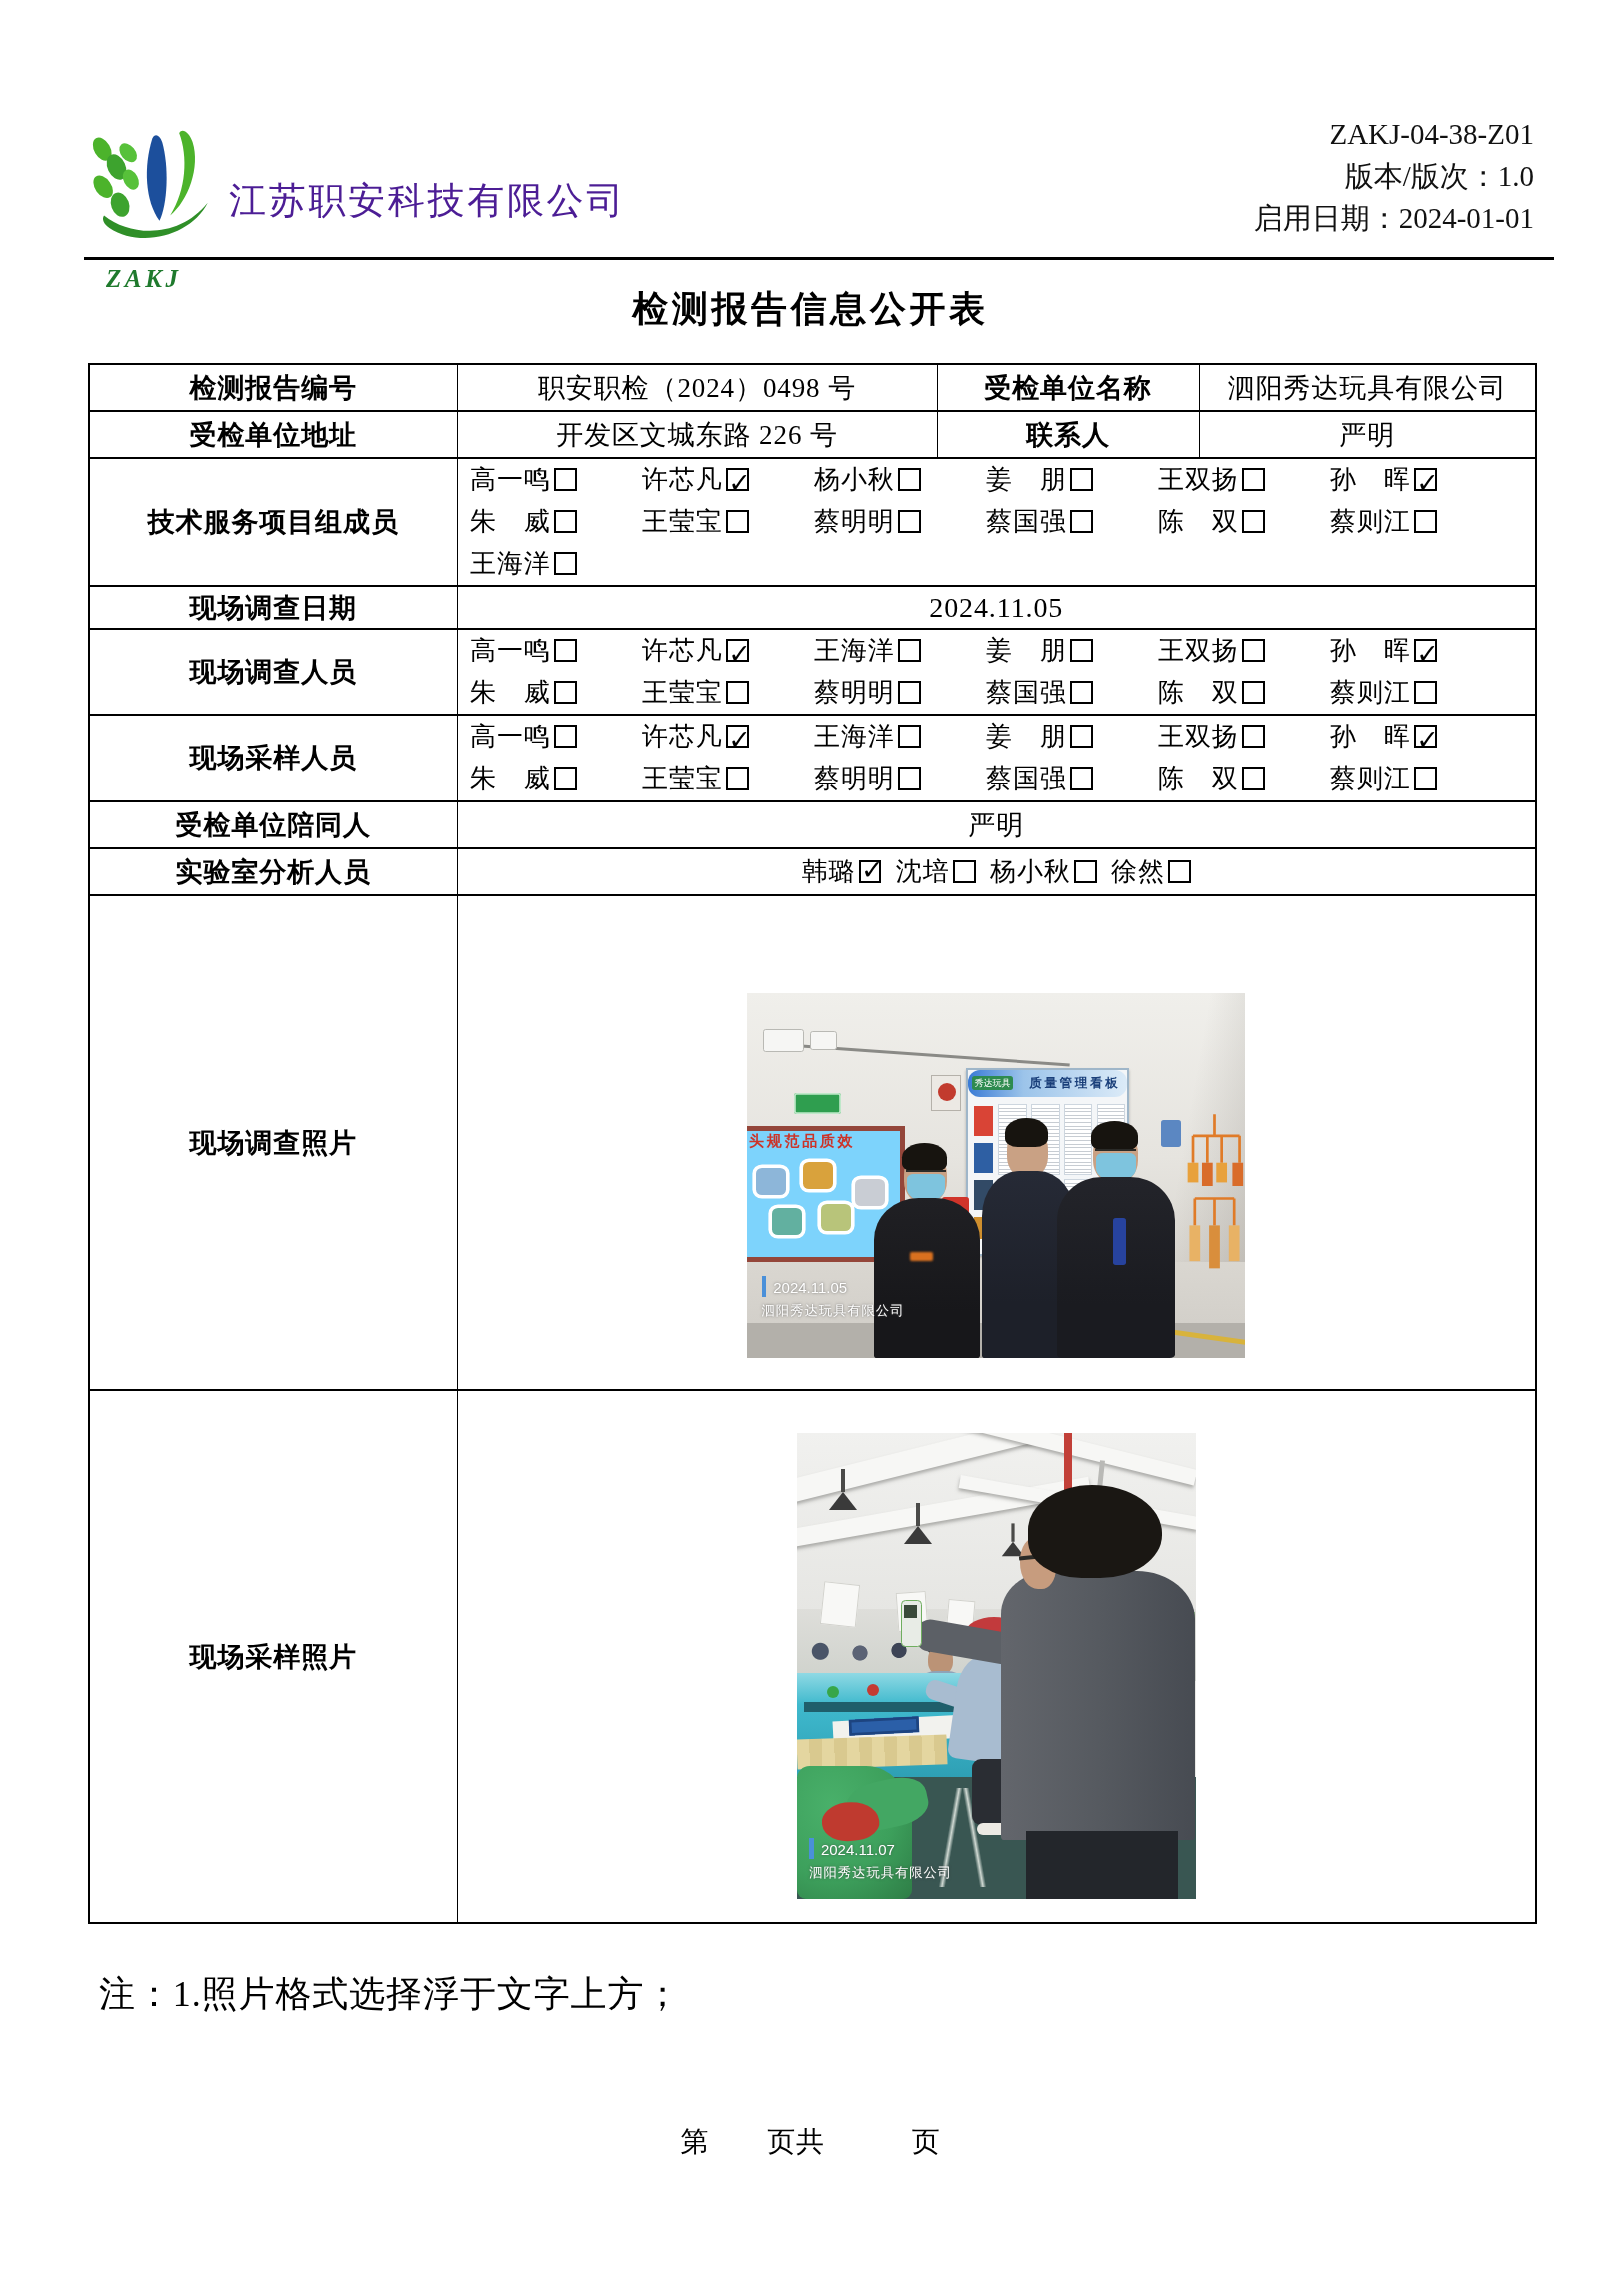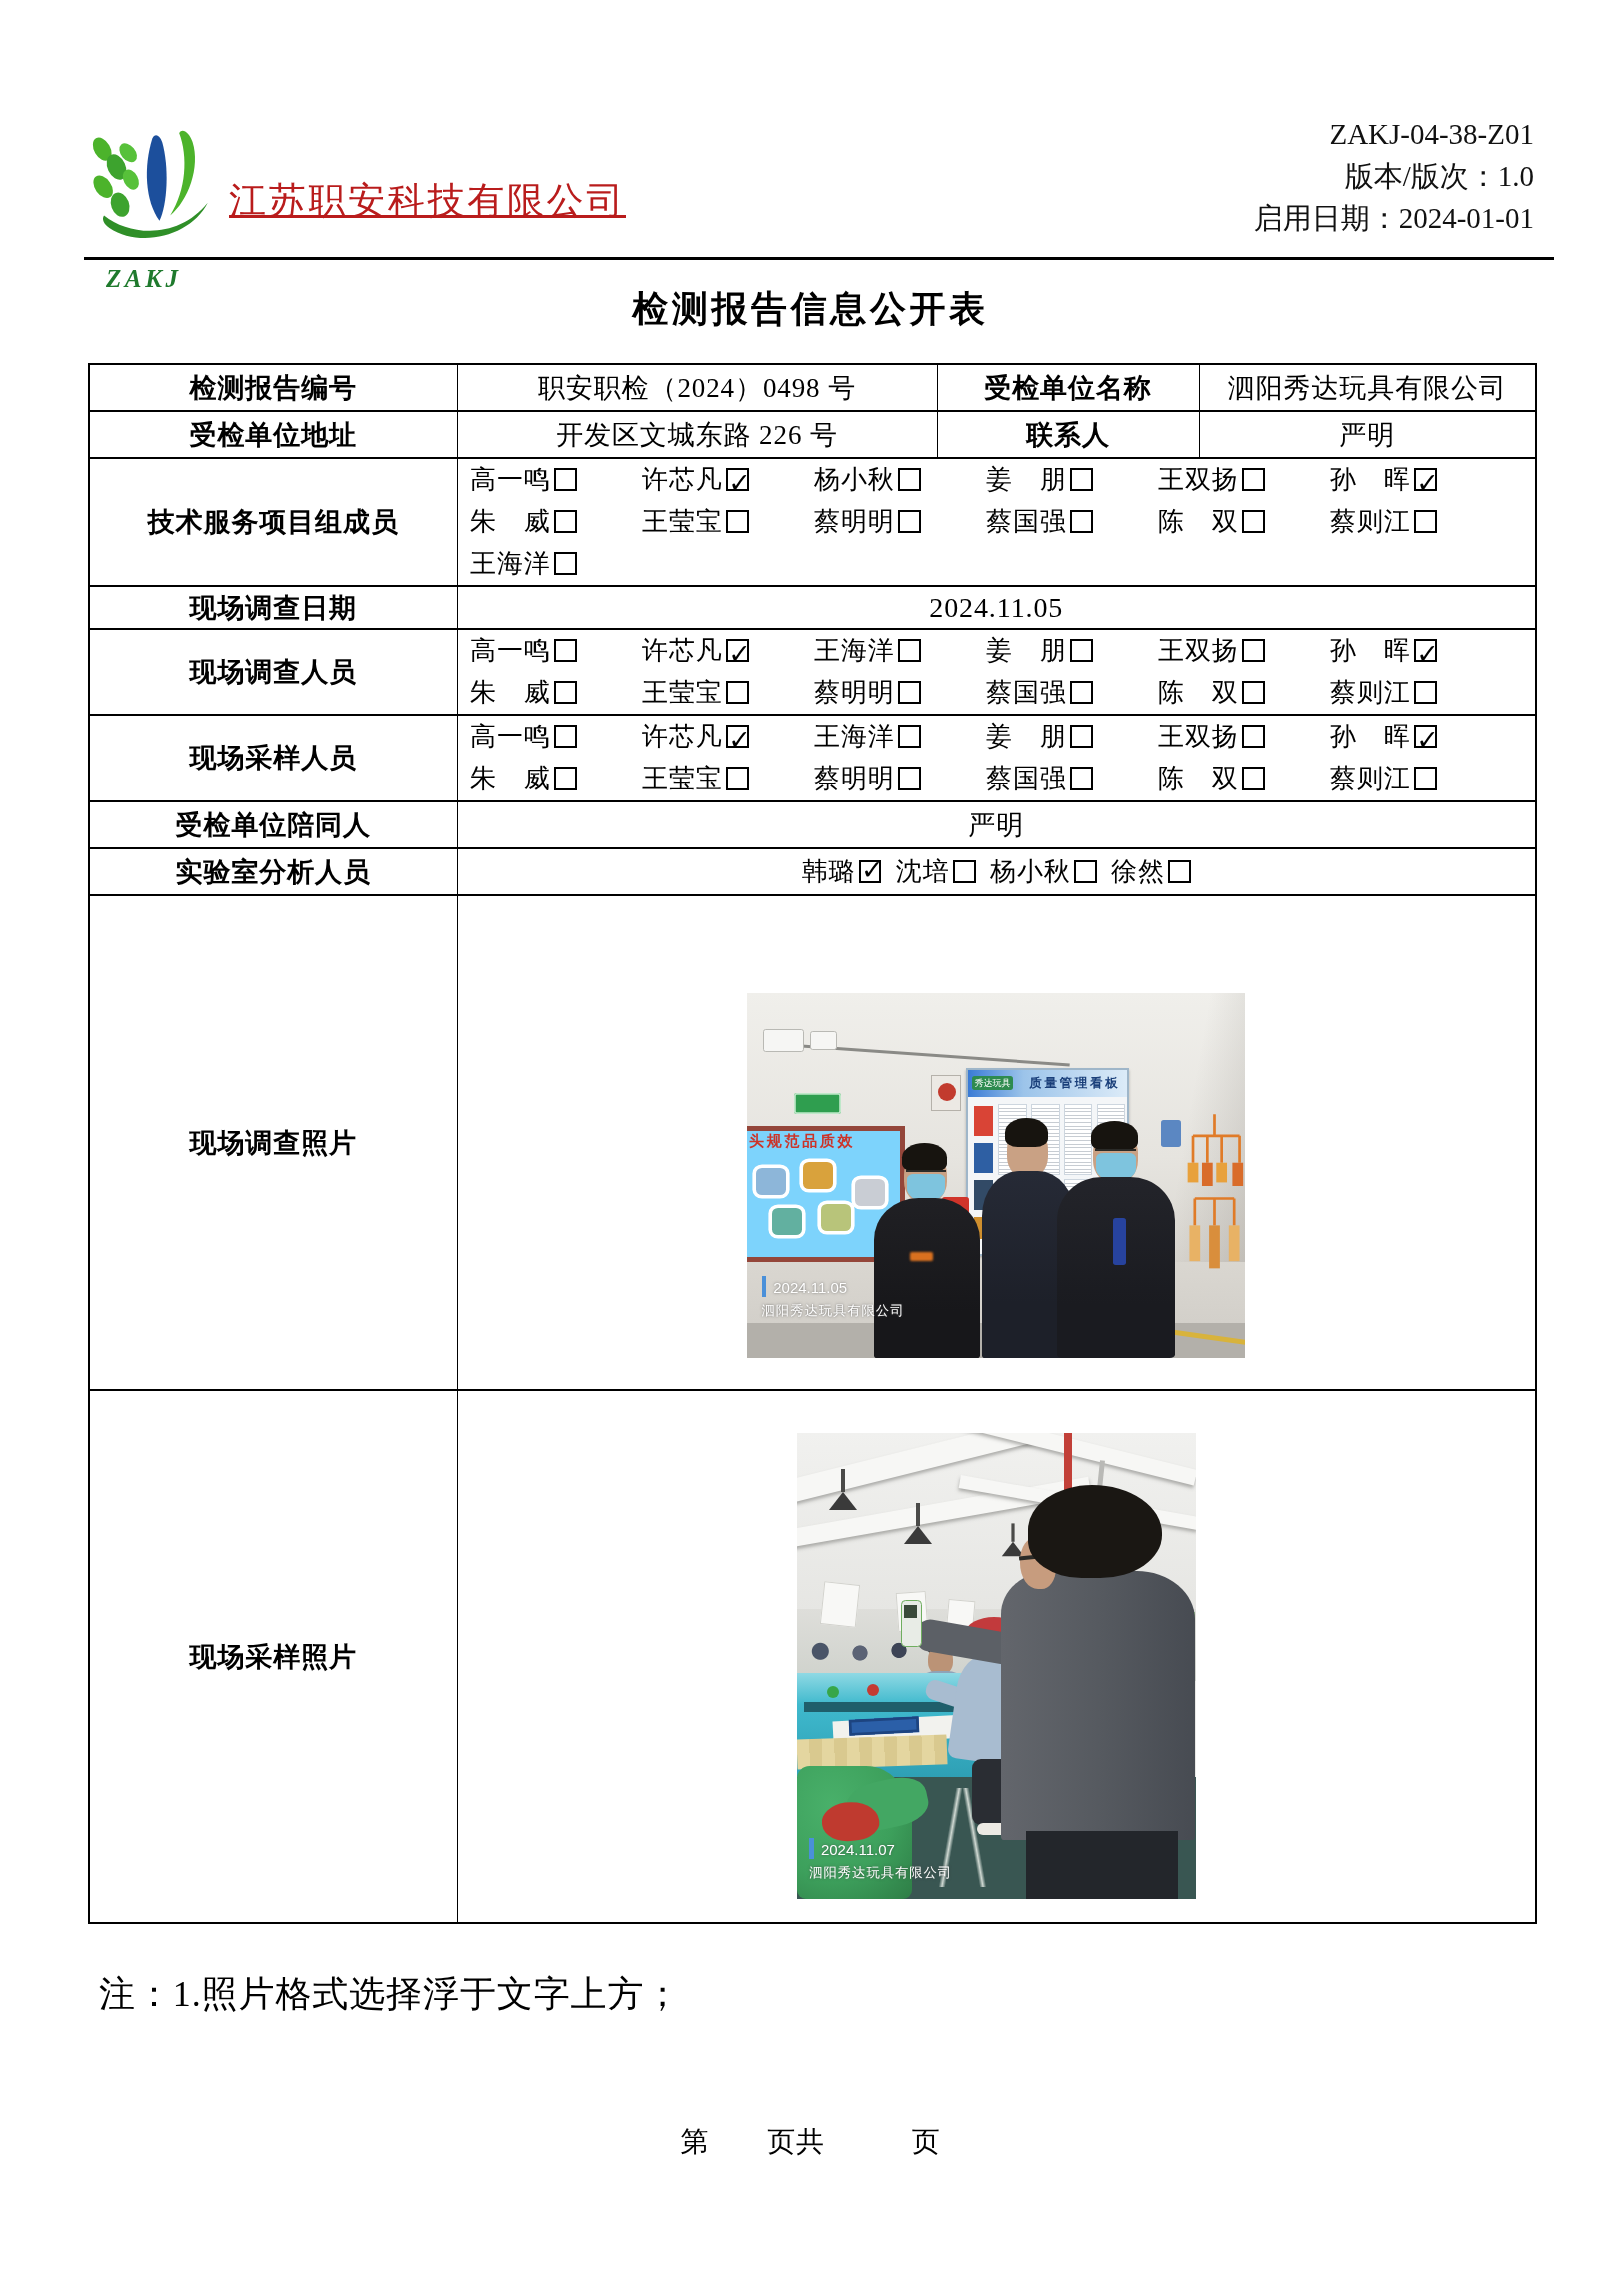--- a/index.html
+++ b/index.html
@@ -9,23 +9,22 @@
     font-family:"Liberation Serif", serif; color:#000; overflow:hidden;
   }
 
   
   .logo-wrap { position:absolute; left:79px; top:115px; width:161px; height:179px; }
   .logo-zakj {
     position:absolute; left:27px; top:150px; font-family:"Liberation Serif", serif;
     font-weight:bold; font-style:italic; font-size:25px; letter-spacing:3.6px; color:#1f7a2d;
   }
   .company-name {
-    position:absolute; left:229px; top:176px; font-size:37px; letter-spacing:2.7px; color:#b91c1c;
+    position:absolute; left:229px; top:176px; font-size:37px; letter-spacing:2.7px; color:#4c1d95;
     font-family:"Liberation Serif", serif;
-    text-decoration:underline;
   }
   .doc-meta {
     position:absolute; right:87px; top:113px; text-align:right;
     font-size:29px; line-height:42px; color:#111;
   }
   .header-rule { position:absolute; left:84px; top:257px; width:1470px; height:2.7px; background:#000; }
 
   
   .doc-title {
     position:absolute; left:0; top:285px; width:100%; text-align:center;
@@ -97,21 +96,21 @@
   .p1-hex { position:absolute; width:30px; height:27px; border-radius:20%;
     box-shadow:0 0 0 3.6px #fff; }
   .p1-hex.h1 { left:5.4px; top:7.2px;  background:#8db6d9; }
   .p1-hex.h2 { left:52px; top:1.8px; background:#d9a23c; }
   .p1-hex.h3 { left:21.5px; top:47px; background:#62b0a0; }
   .p1-hex.h4 { left:70px; top:43px; background:#b8c47a; }
   .p1-hex.h5 { left:104px; top:18px; background:#c9cdd4; }
   .p1-qboard { left:219px; top:75px; width:163px; height:188px; background:#f4f6f8;
     border:2.7px solid #9fb6c9; box-shadow:0 1.8px 2.7px rgba(0,0,0,.25); }
   .p1-qb-head { position:absolute; left:0; top:0; width:100%; height:27px;
-    background:linear-gradient(90deg,#3a7bd5 0%,#9cc4ea 35%,#dcebf8 100%); display:flex; align-items:center; }
+    background:linear-gradient(90deg,#3a7bd5 0%,#9cc4ea 35%,#dcebf8 100%); display:flex; align-items:center;border-radius:12px; }
   .p1-qb-logo { font-size:9px; color:#fff; background:#2e8b4f; border-radius:2.7px; padding:0.9px 2.7px; margin-left:3.6px; white-space:nowrap; }
   .p1-qb-title { font-family:"Liberation Sans", sans-serif; font-weight:bold; font-size:12.5px;
     color:#1a3f7a; letter-spacing:2.7px; margin-left:16px; white-space:nowrap; }
   .p1-qb-chips { position:absolute; left:5.4px; top:36px; width:19.7px; height:134px; }
   .p1-qb-chips span { display:block; width:19.7px; height:30px; margin-bottom:7.2px; }
   .p1-qb-chips .c1 { background:#d94436; } .p1-qb-chips .c2 { background:#2e5fa3; }
   .p1-qb-chips .c3 { background:#324a66; } .p1-qb-chips .c4 { background:#cf8f2e; height:21.5px; }
   .p1-qb-cards { position:absolute; left:30px; top:34px; width:127px; height:147px;
     display:grid; grid-template-columns:repeat(4,1fr); gap:4.5px; }
   .p1-qb-cards i { background:#fff; border:0.9px solid #cdd6df;

